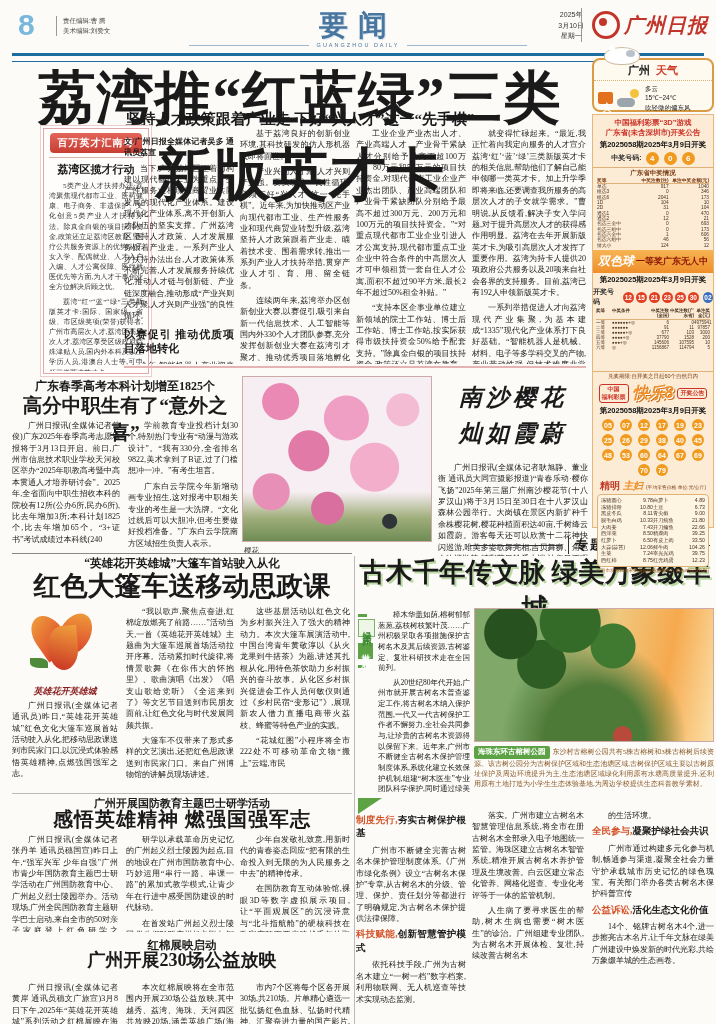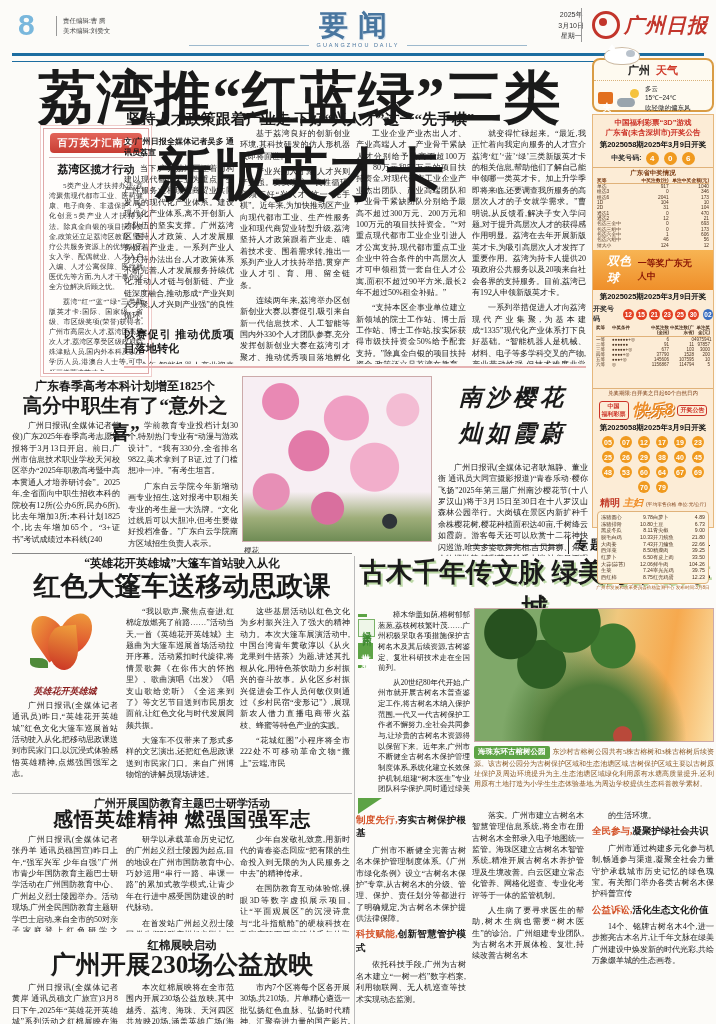--- a/index.html
+++ b/index.html
@@ -54,21 +54,21 @@
   
   .bl-rule{left:12px;width:340px;height:1px;background:#888;}
   .redbus-kicker{left:12px;width:340px;top:556px;font-size:11.5px;}
   .redbus-head{left:12px;width:340px;top:568px;text-align:center;font-size:27px;font-weight:900;}
   .logo-box{height:92px;position:relative;margin-bottom:2px;}
   .petal{position:absolute;width:30px;height:44px;background:linear-gradient(160deg,#f0a23c,#d8352a);border-radius:50% 50% 50% 0;}
   .logo-cap{position:absolute;left:0;right:0;bottom:0;text-align:center;font-size:9px;font-weight:900;font-style:italic;color:#8a1d1d;}
   .def-kicker{left:12px;width:340px;top:796px;font-size:11px;}
   .def-head{left:12px;width:340px;top:806px;text-align:center;font-size:20px;font-weight:900;letter-spacing:1px;}
   .film-kicker{left:12px;width:340px;top:938px;font-size:11.5px;}
-  .film-head{left:12px;width:340px;top:948px;text-align:center;font-size:25px;font-weight:900;}
+  .film-head{left:12px;width:340px;top:948px;text-align:center;font-size:18px;font-weight:900;}
   
   .vert-div{left:354px;top:556px;bottom:0;width:1px;background:#bbb;}
   .special-label{left:470px;width:240px;top:536px;display:flex;align-items:center;gap:6px;}
   .special-label i{display:block;flex:1;height:1px;background:#333;}
   .special-label b{font-size:13px;letter-spacing:2px;border-left:1px solid #333;border-right:1px solid #333;padding:0 6px;}
   .special-head{left:356px;width:358px;top:554px;text-align:center;font-size:26.5px;font-weight:900;text-shadow:2px 2px 0 #bcd9a6;}
   .tagcol{left:358px;top:612px;width:15px;}
   .tag{writing-mode:vertical-rl;font-size:9px;font-weight:900;padding:4px 1px;margin-bottom:6px;letter-spacing:2px;}
   .tag1{color:#3f8a33;border:1px solid #7ab268;background:#eef6e8;}
   .tag2{color:#fff;background:#5da345;}
@@ -106,21 +106,21 @@
   .ball{display:inline-flex;align-items:center;justify-content:center;border-radius:50%;color:#fff;font-weight:900;}
   .b3d{width:13px;height:13px;background:#f09a1f;font-size:8px;}
   .bred{width:11px;height:11px;background:#e24023;font-size:6.5px;}
   .bblue{width:11px;height:11px;background:#3a6fc0;font-size:6.5px;}
   .bkl8{width:12px;height:12px;background:#f09a1f;font-size:7px;}
   .tbl-title{font-size:6.5px;font-weight:900;text-align:center;color:#7a3a12;border-top:1px solid #e0b27a;margin-top:2px;padding-top:1px;}
   .l3d-tbl{padding:0 4px;}
   .trow{display:grid;grid-template-columns:34% 30% 36%;font-size:4.8px;color:#4a3220;line-height:1.12;}
   .trow span:nth-child(2),.trow span:nth-child(3){text-align:right;}
   .thead{font-weight:900;color:#7a3a12;border-bottom:1px solid #e0b27a;}
-  .ssq-banner{display:flex;align-items:center;justify-content:space-between;background:linear-gradient(#f7b453,#ef8f2a);padding:3px 14px;margin-top:2px;}
+  .ssq-banner{display:flex;align-items:center;justify-content:space-between;background:linear-gradient(#f7b453,#ef8f2a);padding:3px 5px;margin-top:2px;}
   .ssq-name{color:#fff;font-size:12px;font-weight:900;font-style:italic;}
   .ssq-note{color:#8a1505;font-size:9px;font-weight:900;}
   .ssq-tbl{padding:0 3px;}
   .srow{display:grid;grid-template-columns:14% 30% 20% 22% 14%;font-size:4.5px;color:#4a3220;line-height:1.15;}
   .srow span:nth-child(n+3){text-align:right;}
   .expiry{font-size:5.5px;text-align:center;color:#7a3a12;border-top:1px solid #e0b27a;margin-top:1px;padding:1px 0;}
   .kl8-head{display:flex;align-items:center;justify-content:center;gap:4px;margin-top:2px;}
   .kl8-brand{font-size:6px;font-weight:900;color:#cc3328;text-align:center;line-height:1.2;border:1px solid #cc3328;border-radius:3px;padding:1px 2px;}
   .kl8-name{font-size:16px;font-weight:900;font-style:italic;color:#ef8f2a;text-shadow:1px 1px 0 #fff,2px 2px 0 #c96a12;}
   .kl8-grid{display:flex;flex-wrap:wrap;justify-content:center;gap:3px 6px;padding:1px 6px;}

